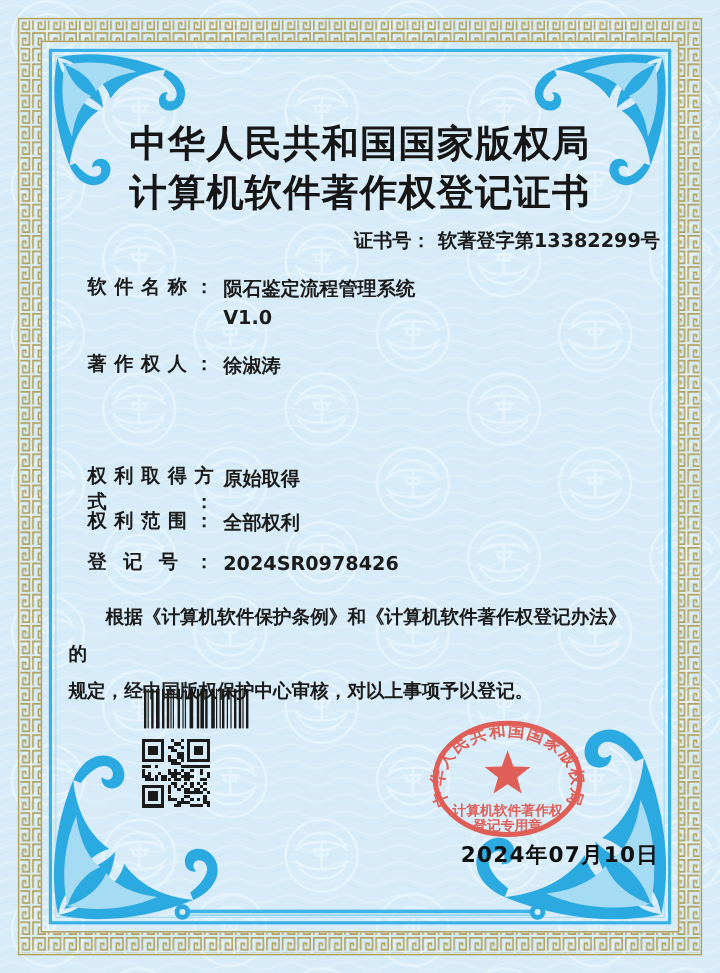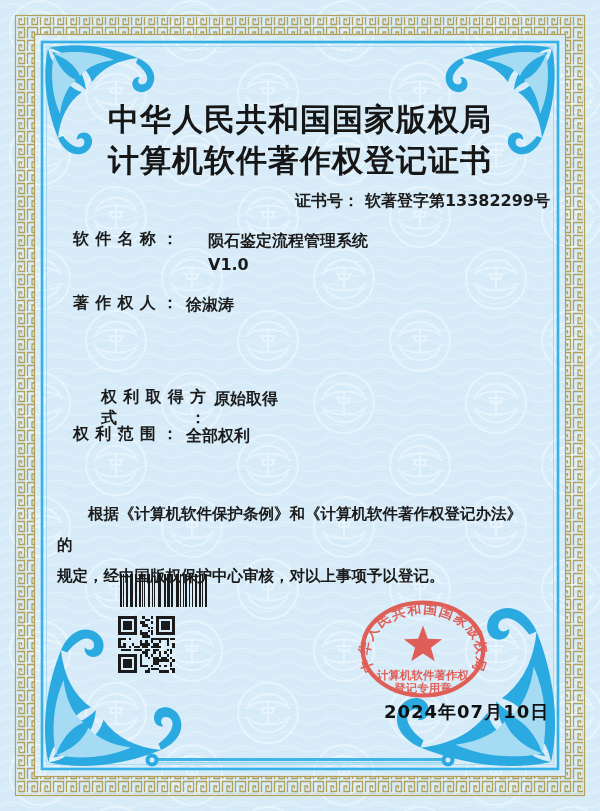--- a/index.html
+++ b/index.html
@@ -10,21 +10,21 @@
   .content{position:absolute;left:0;top:0;width:100%;height:100%;z-index:1;}
   .title{position:absolute;width:100%;text-align:center;font-weight:bold;
          font-size:31px;letter-spacing:1px;color:#161616;}
   .title1{top:99px;}
   .title2{top:140px;}
   .certno{position:absolute;top:191px;right:50px;font-size:16px;font-weight:bold;}
   .certno span{margin-left:6px;}
   .row{position:absolute;left:73px;font-size:16px;font-weight:bold;display:flex;align-items:flex-start;}
   .flabel{width:105px;text-align:justify;text-align-last:justify;flex:none;}
   .fvalue{margin-left:8px;line-height:24px;}
-  .r0{top:229px;gap:22px;} .r1{top:293px;} .r2{top:387px;margin-left:28px;} .r3{top:424px;} .r4{top:458px;}
+  .r0{top:229px;} .r1{top:293px;} .r2{top:387px;} .r3{top:424px;} .r4{top:458px;}
   .statement{position:absolute;left:57px;top:499px;width:472px;font-size:15.5px;
              font-weight:bold;line-height:31px;}
   .statement .l1{text-indent:2em;}
   .date{position:absolute;left:384px;top:700px;font-size:18px;font-weight:bold;
         letter-spacing:1px;color:#101010;z-index:1;}
   .seal{position:absolute;left:356px;top:598px;width:134px;height:104px;z-index:2;opacity:0.88;}
   .codes{position:absolute;left:0;top:0;z-index:1;}
 </style>
 </head>
 <body>
@@ -289,20 +289,24 @@
     <div class="row r2">
       <div class="flabel">权利取得方式：</div>
       <div class="fvalue">原始取得</div>
     </div>
 
     <div class="row r3">
       <div class="flabel">权利范围：</div>
       <div class="fvalue">全部权利</div>
     </div>
 
+    <div class="row r4">
+      <div class="flabel">登记号：</div>
+      <div class="fvalue">2024SR0978426</div>
+    </div>
 
     <div class="statement">
       <div class="l1">根据《计算机软件保护条例》和《计算机软件著作权登记办法》的</div>
       <div class="l2">规定，经中国版权保护中心审核，对以上事项予以登记。</div>
     </div>
 
     <div class="date">2024年07月10日</div>
   </div>
 
   <svg class="seal" viewBox="0 0 140 110" preserveAspectRatio="none">

